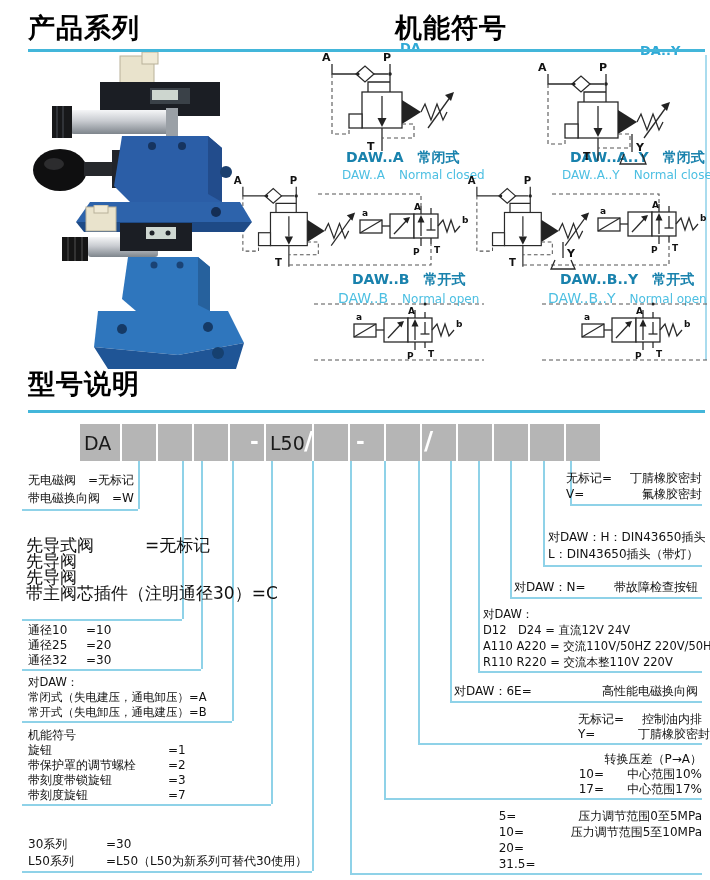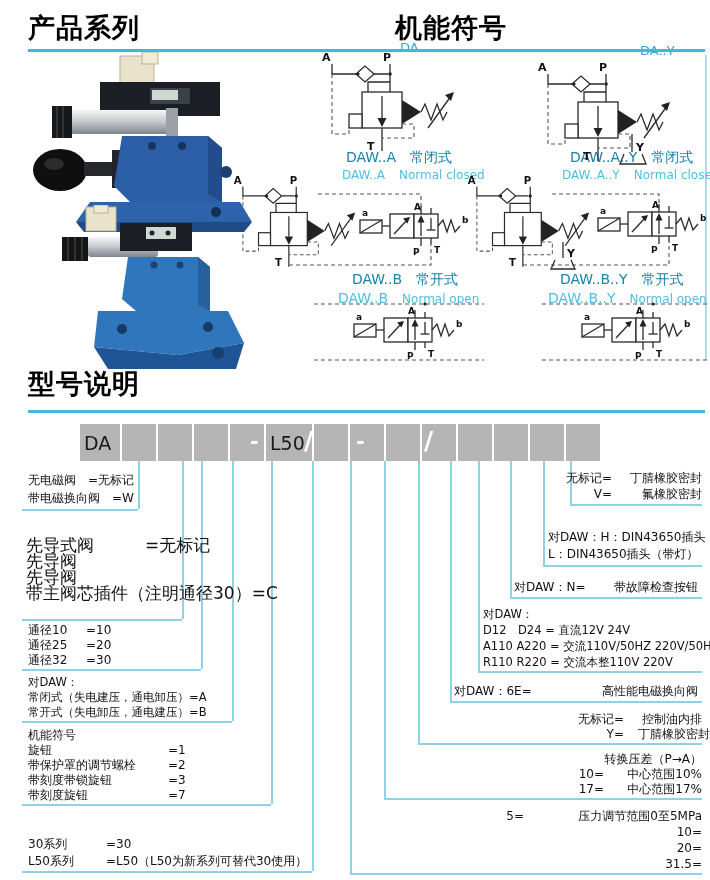--- a/index.html
+++ b/index.html
@@ -3,21 +3,21 @@
 <meta charset="utf-8">
 <style>
   html,body{margin:0;padding:0;background:#fff}
   body{width:710px;height:880px;position:relative;overflow:hidden;
        font-family:"DejaVu Sans","Liberation Sans",sans-serif;color:#111}
   .hd{position:absolute;font-size:27px;font-weight:800;color:#000;letter-spacing:1px;white-space:nowrap;z-index:5}
   .rule{position:absolute;left:28px;width:677px;height:3px;background:#43b6da;z-index:4}
   .vrule{position:absolute;width:2px;background:#aadcee}
   .photo{position:absolute;z-index:1}
   .schem{position:absolute}
-  .lab{position:absolute;white-space:nowrap;font-weight:normal}
+  .lab{position:absolute;white-space:nowrap;font-weight:bold}
   .lab-cy{color:#2fa9d6;font-size:13px}
   .lab-dk{color:#1982ad;font-size:14px}
   .lab-sub{color:#4cbfe2;font-size:12px;font-weight:normal}
   .lab .gap{margin-left:14px}
   
   .s{stroke:#2a2a2a;stroke-width:1.3;fill:none}
   .sf{stroke:#2a2a2a;stroke-width:1.3;fill:#fff}
   .fl{fill:#222;stroke:none}
   .d{stroke:#555;stroke-width:1.1;fill:none;stroke-dasharray:4 3}
   .pt{font:bold 11px "DejaVu Sans",sans-serif;fill:#111}
@@ -27,21 +27,21 @@
         display:flex;align-items:center;padding-left:4px;box-sizing:border-box;
         font-size:19px;color:#1a1a1a;z-index:2}
   .sep{position:absolute;color:#fff;font-weight:bold;font-size:21px;z-index:3;line-height:1}
   
   .vln{position:absolute;width:2px;background:#8fd2e8;z-index:1}
   .hln{position:absolute;height:2px;background:#8fd2e8;z-index:1}
   
   .blk{position:absolute;font-size:12px;line-height:15px;white-space:nowrap;z-index:2}
   .blk .ln{white-space:nowrap}
   .kv{display:flex}
-  .rkv{display:flex;justify-content:flex-end}
+  .rkv{display:flex;justify-content:space-between}
   .rkv .v{margin-left:14px;text-align:right}
   .spread{display:flex;justify-content:space-between}
   .blk-a{line-height:18px}
   .blk-b{font-size:17px;line-height:16px}
   .blk-c .k{width:58px}
   .blk-d{font-size:11.5px}
   .blk-e .k{width:140px}
   .blk-f{line-height:17px}.blk-f .k{width:78px}
   .blk-g{text-align:right;line-height:16px}.blk-g .v{width:76px}
   .blk-h{line-height:17px}
@@ -426,20 +426,21 @@
     </div>
 </div>
 
 <div class="blk blk-n" style="right:8px;top:808px">
   <div class="ln rkv">
       <span class="k">5=</span>
       <span class="v">压力调节范围0至5MPa</span>
     </div>
   <div class="ln rkv">
       <span class="k">10=</span>
+      <span class="v">压力调节范围5至10MPa</span>
     </div>
   <div class="ln rkv">
       <span class="k">20=</span>
     </div>
   <div class="ln rkv">
       <span class="k">31.5=</span>
     </div>
 </div>
 
 </body></html>

